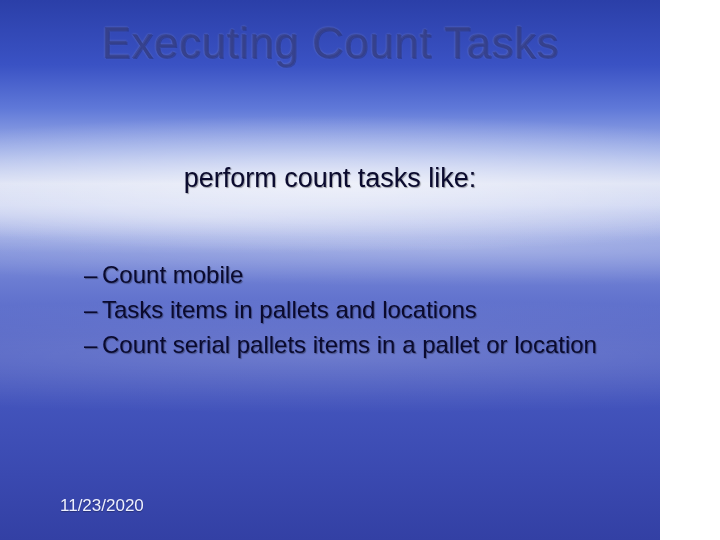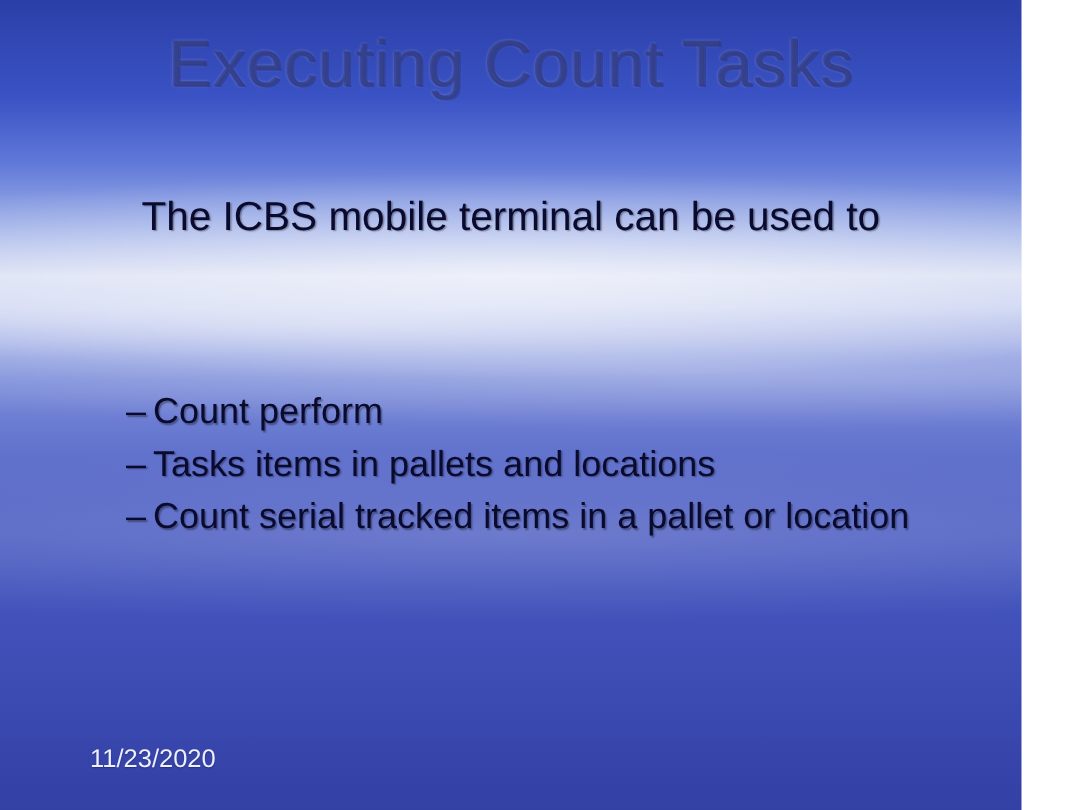--- a/index.html
+++ b/index.html
@@ -24,21 +24,20 @@
         #d8def3 34%,
         #c6cff0 38%,
         #8e9ee0 44%,
         #6b7cd2 52%,
         #5263c5 62%,
         #4354bc 74%,
         #3a49b0 88%,
         #3340a4 100%
       );
     color: #0b0b3a;
-    padding-left: 21px;
   }
   
   .clouds {
     position: absolute;
     inset: 0;
     background:
       radial-gradient(120% 18% at 50% 34%, rgba(255,255,255,0.55) 0%, rgba(255,255,255,0.0) 70%),
       radial-gradient(140% 10% at 30% 40%, rgba(255,255,255,0.35) 0%, rgba(255,255,255,0.0) 70%),
       radial-gradient(140% 10% at 70% 46%, rgba(255,255,255,0.25) 0%, rgba(255,255,255,0.0) 70%),
       radial-gradient(160% 14% at 50% 66%, rgba(255,255,255,0.18) 0%, rgba(255,255,255,0.0) 75%);
@@ -101,29 +100,30 @@
 </style>
 </head>
 <body>
 
 <div class="slide">
   <div class="clouds"></div>
 
   <div class="title">Executing Count Tasks</div>
 
   <div class="subtitle">
-    <span>The ICBS mobile terminal can be used to</span><br>
+    <br>
+    <span>perform count tasks like:</span>
   </div>
 
   <div class="bullets">
     <span class="row">
-      <span class="dash">–</span><span>Count perform</span>
+      <span class="dash">–</span><span>Count mobile</span>
     </span>
     <span class="row">
       <span class="dash">–</span><span>Tasks items in pallets and locations</span>
     </span>
     <span class="row">
-      <span class="dash">–</span><span>Count serial tracked items in a pallet or location</span>
+      <span class="dash">–</span><span>Count serial pallets items in a pallet or location</span>
     </span>
   </div>
 
   <div class="footer-date">11/23/2020</div>
 </div>
 
 </body></html>

